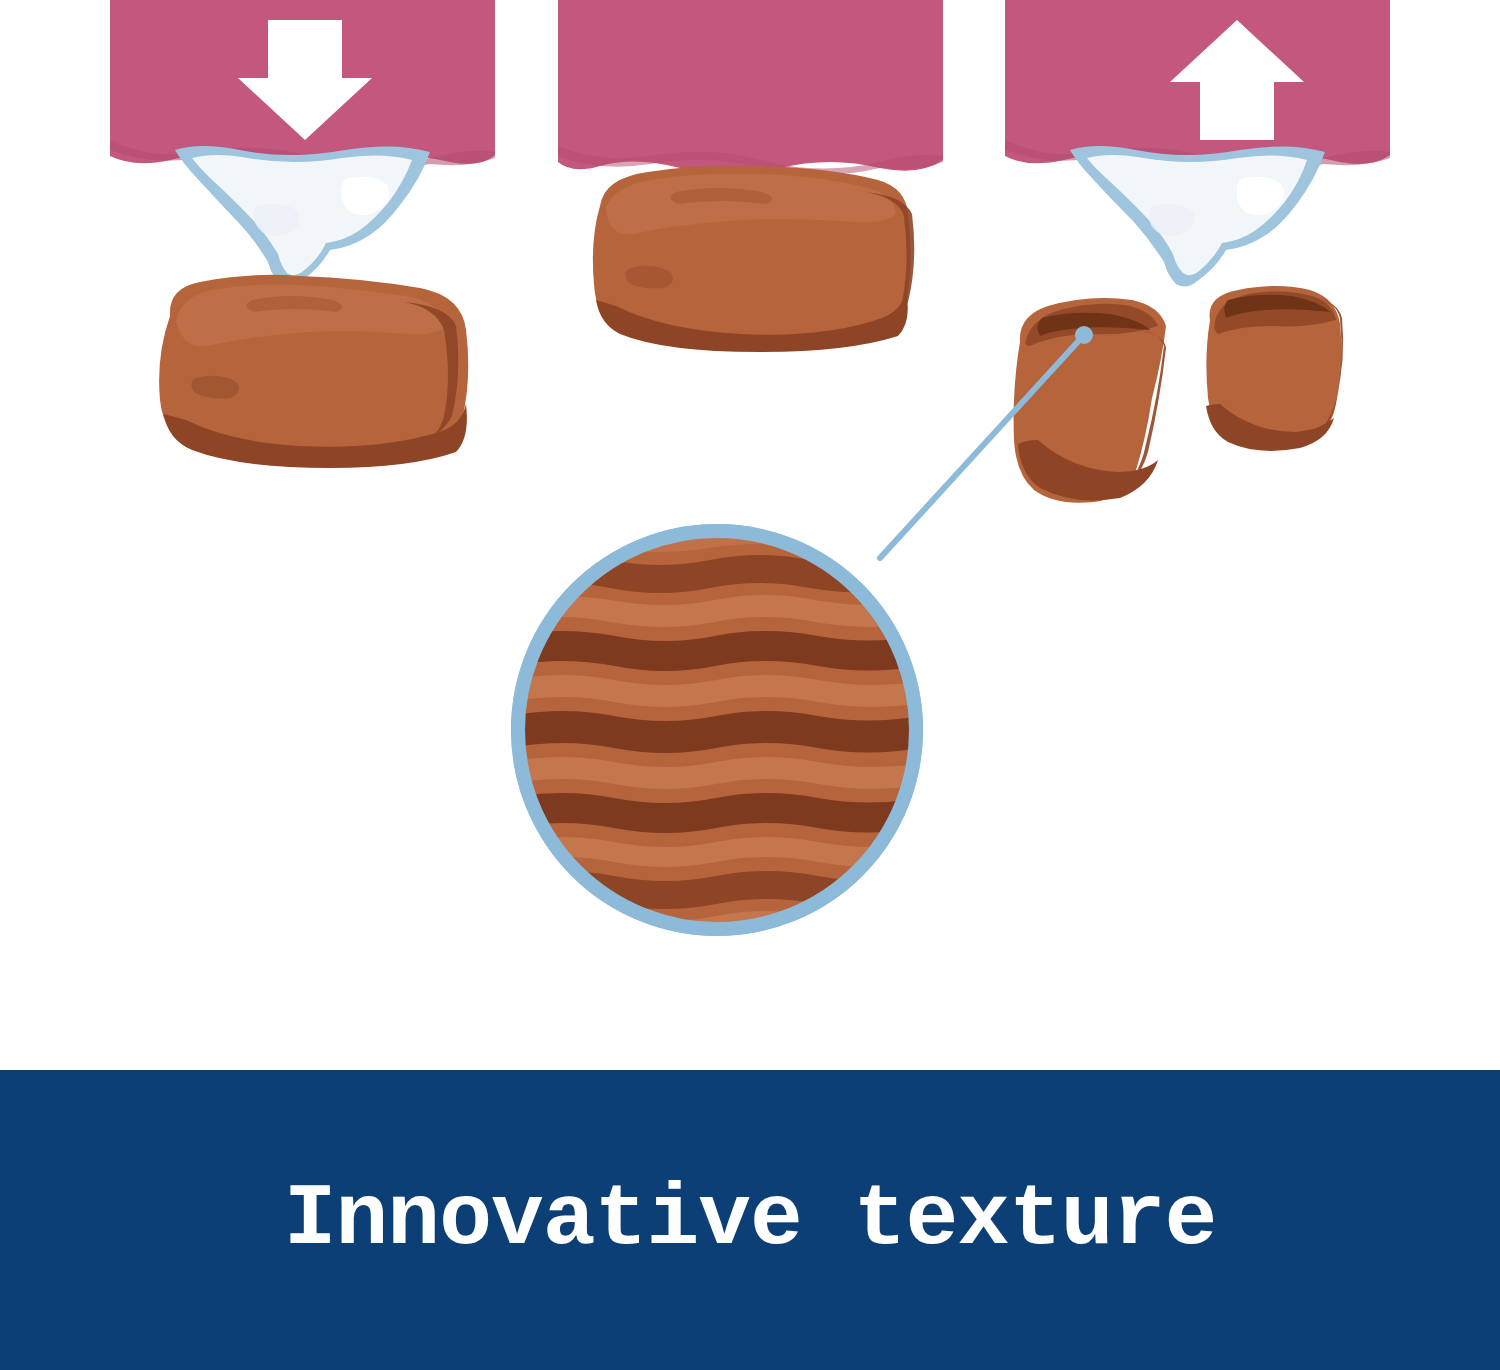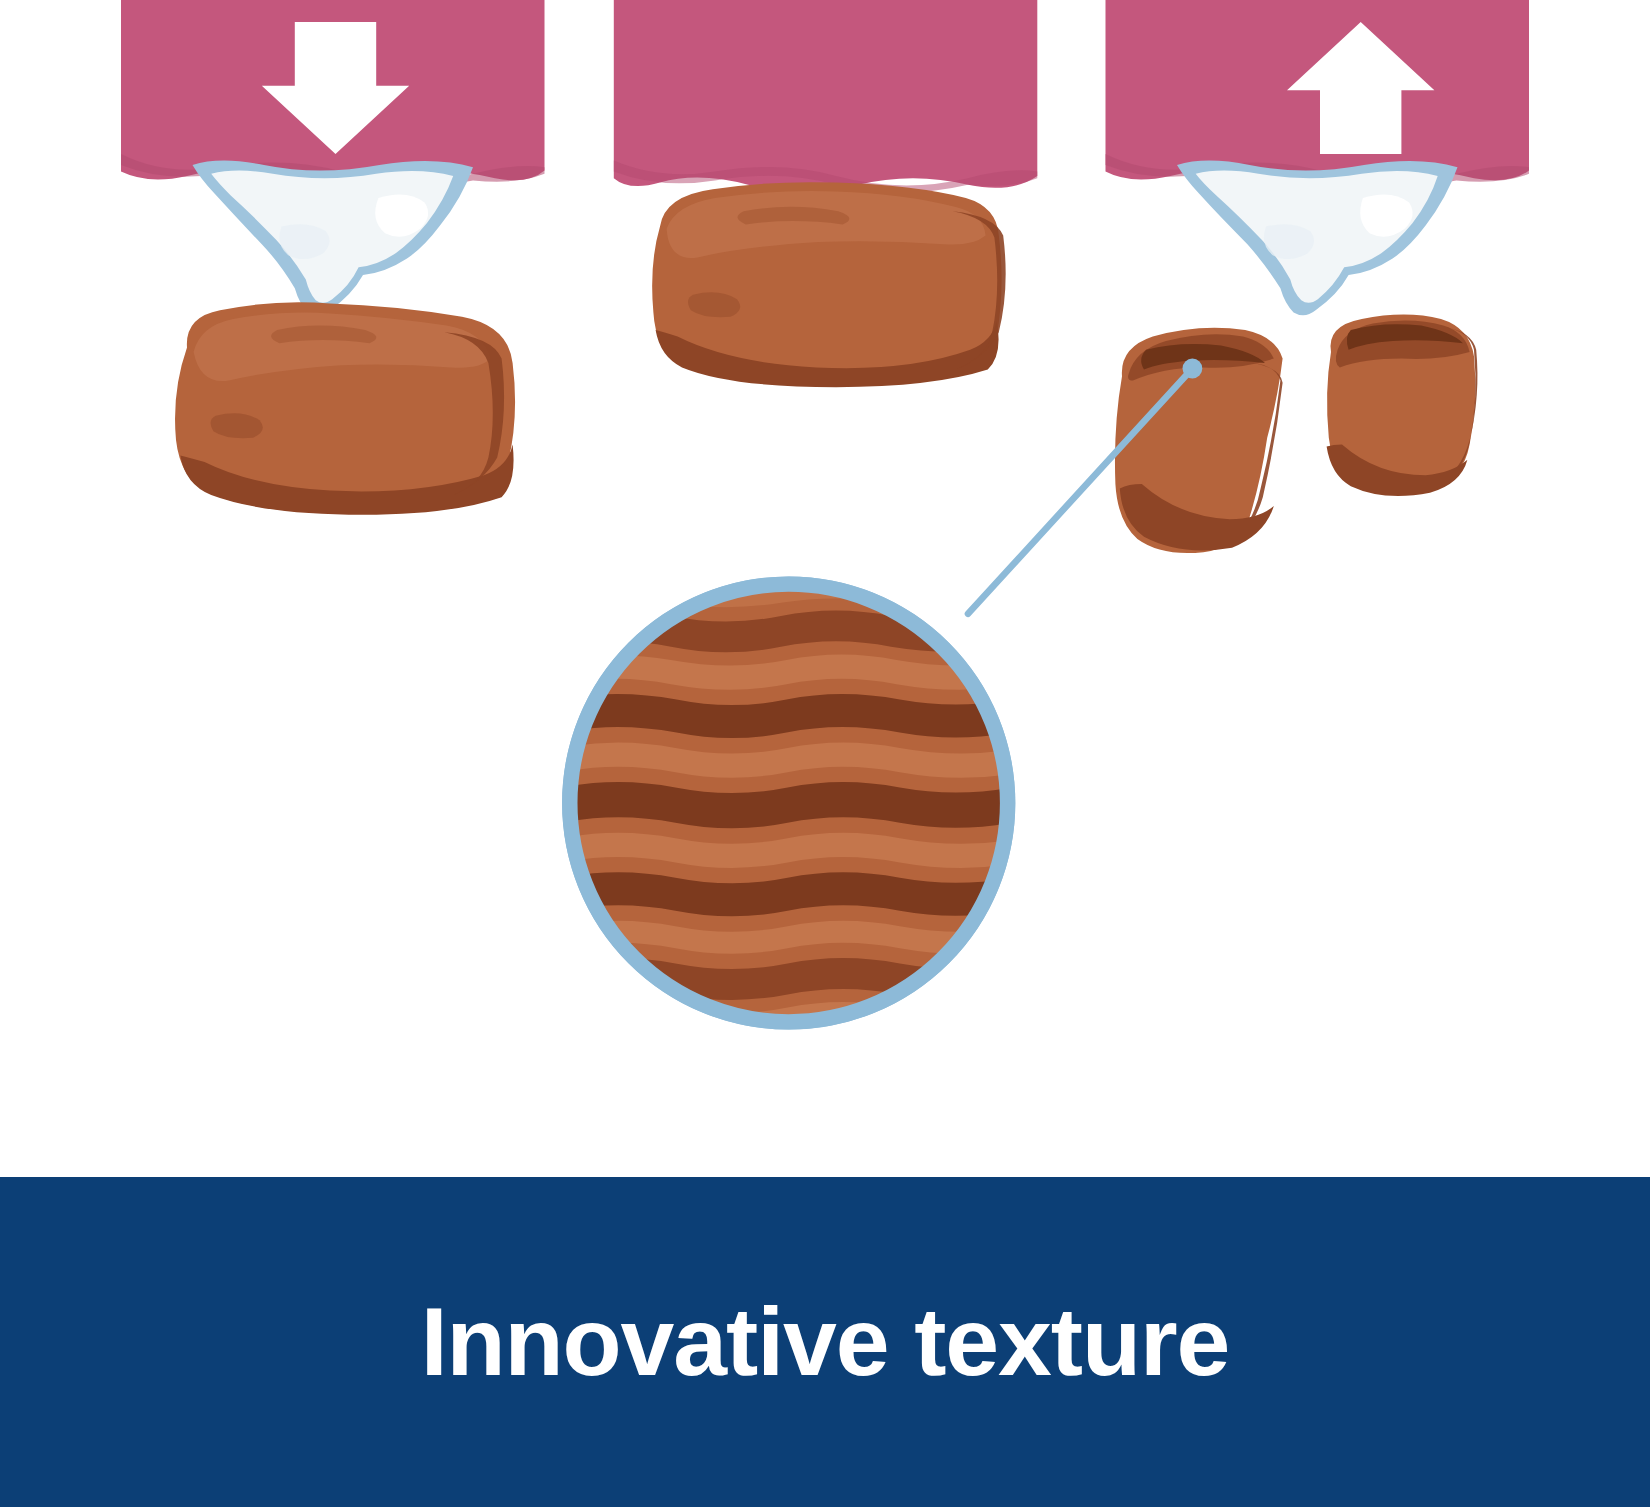--- a/index.html
+++ b/index.html
@@ -36,21 +36,21 @@
     width: 1500px;
     height: 300px;
     background: #0c3f76;
     display: flex;
     flex-direction: column;
     align-items: center;
     justify-content: center;
   }
   .caption-line {
     color: #ffffff;
-    font-family: Liberation Sans, sans-serif;
+    font-family: Liberation Mono, monospace;
     font-weight: bold;
     font-size: 88px;
     line-height: 1.12;
     letter-spacing: -1px;
     text-align: right;
     white-space: nowrap;
   }
 </style>
 </head>
 <body>

